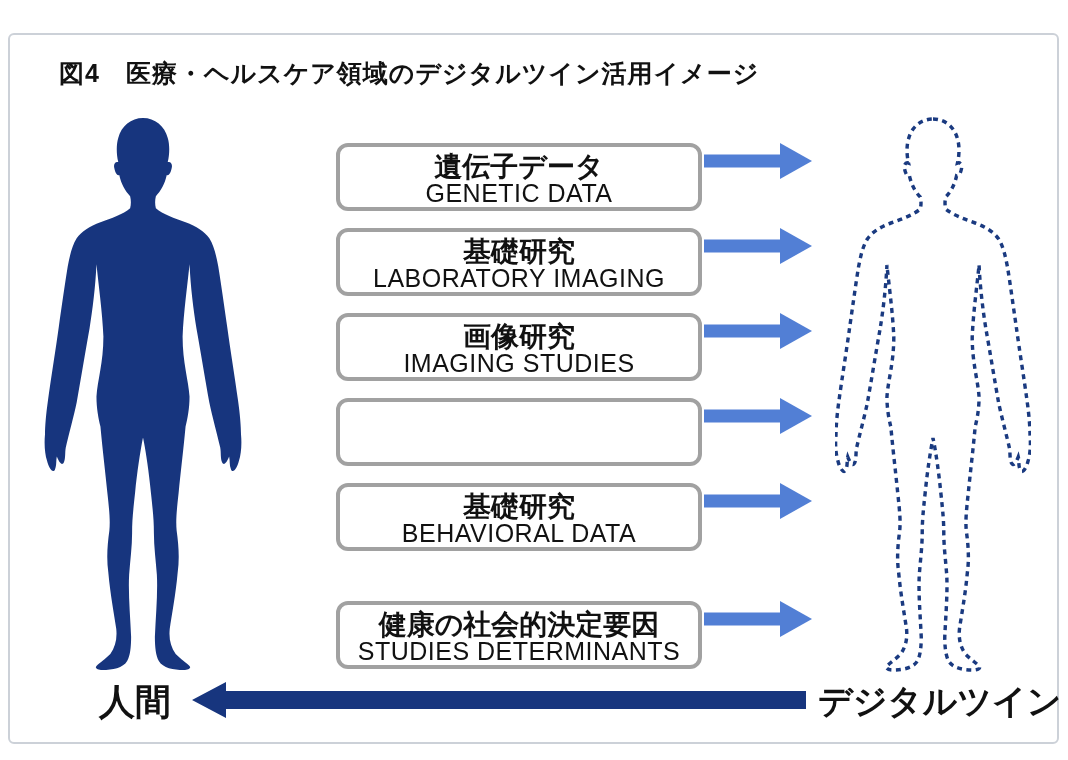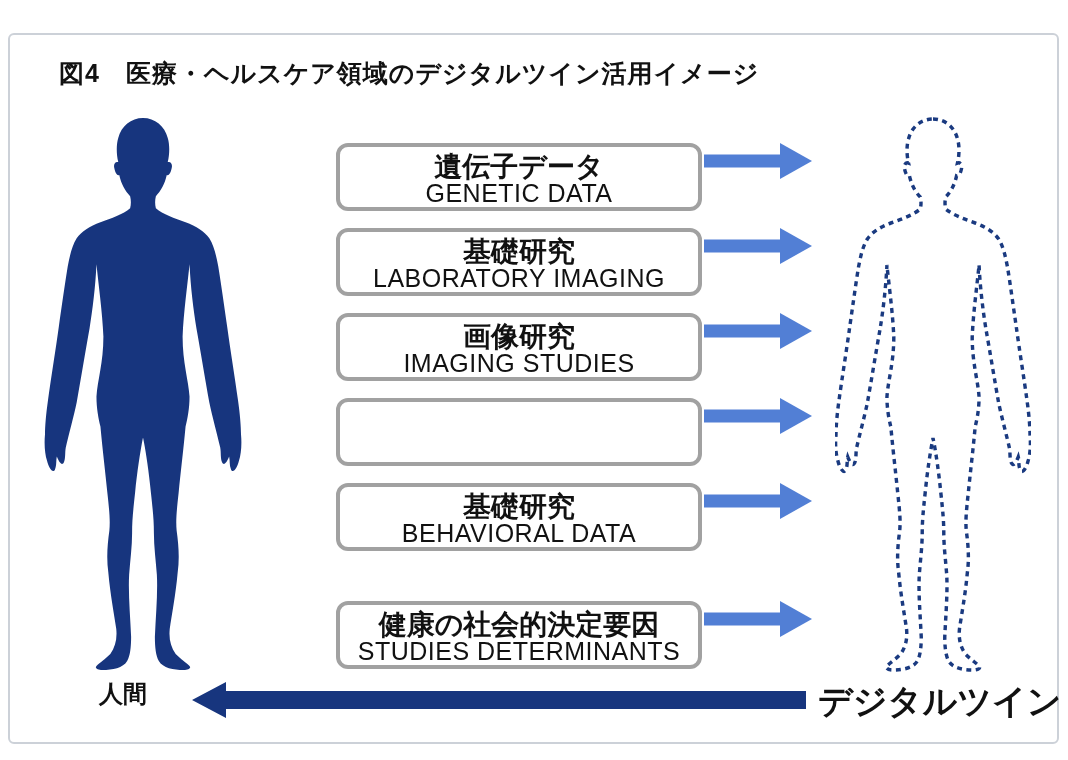--- a/index.html
+++ b/index.html
@@ -29,21 +29,21 @@
     display:flex;flex-direction:column;justify-content:center;align-items:center;
     flex:none;
   }
   .box-jp{font-size:28px;font-weight:bold;line-height:31px;white-space:nowrap;}
   .box-en{font-size:25px;line-height:22px;letter-spacing:.5px;white-space:nowrap;}
   .flow-arrow{width:108px;height:36px;margin-left:2px;flex:none;}
   .flow-arrow .shape{fill:#527fd5;}
   .feedback-arrow{position:absolute;left:190px;top:680px;width:616px;height:40px;}
   .feedback-arrow .shape{fill:#17357e;}
   .label-human{
-    position:absolute;left:99px;top:678px;font-size:24px;font-weight:bold;white-space:nowrap;
+    position:absolute;left:99px;top:678px;font-size:36px;font-weight:bold;white-space:nowrap;
   }
   .label-twin{
     position:absolute;left:818px;top:679px;font-size:34px;font-weight:bold;white-space:nowrap;
   }
 </style>
 </head>
 <body>
 
 <div class="frame"></div>
 

